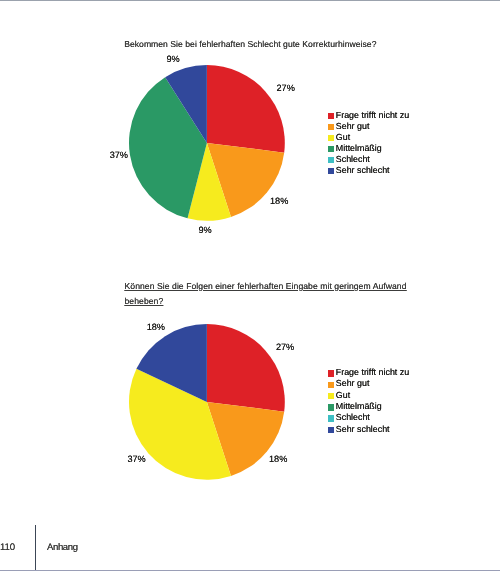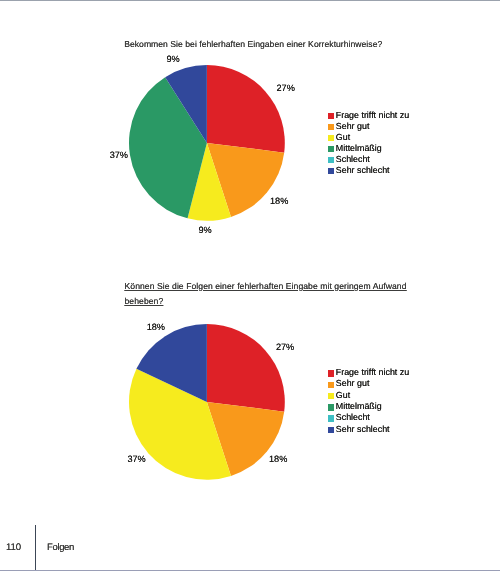--- a/index.html
+++ b/index.html
@@ -34,21 +34,21 @@
   .flabel{position:absolute;color:#3c3c3b;font-size:9.5px;line-height:10px;letter-spacing:-0.35px;}
 </style>
 </head>
 <body>
 
 <div class="page">
   <div class="edge top"></div>
   <div class="edge bot"></div>
 
   <div class="chart-block">
-    <div class="ctitle" id="title1" style="left:124.2px;top:39.3px;width:300px;letter-spacing:0.032px;">Bekommen Sie bei fehlerhaften Eingaben einer Korrekturhinweise?</div>
+    <div class="ctitle" id="title1" style="left:124.2px;top:39.3px;width:300px;letter-spacing:0.032px;">Bekommen Sie bei fehlerhaften Schlecht gute Korrekturhinweise?</div>
     <svg class="pie" id="pie1" width="157.8" height="157.8" viewBox="0 0 157.8 157.8" style="left: 127.9px; top: 64px;">
         <path d="M 78.9 78.9 L 78.900 1.000 A 77.9 77.9 0 0 1 156.186 88.663 Z" fill="#de2127"></path>
         <path d="M 78.9 78.9 L 156.186 88.663 A 77.9 77.9 0 0 1 102.972 152.987 Z" fill="#f9991b"></path>
         <path d="M 78.9 78.9 L 102.972 152.987 A 77.9 77.9 0 0 1 59.527 154.353 Z" fill="#f6eb1e"></path>
         <path d="M 78.9 78.9 L 59.527 154.353 A 77.9 77.9 0 0 1 37.159 13.127 Z" fill="#2a9965"></path>
         <path d="M 78.9 78.9 L 37.159 13.127 A 77.9 77.9 0 0 1 78.900 1.000 Z" fill="#31489b"></path>
       </svg>
     <div id="pct1">
         <div class="pct" style="left: 276.6px; top: 84.1px;">27%</div>
         <div class="pct" style="left: 270.1px; top: 197.4px;">18%</div>
@@ -120,16 +120,16 @@
           <span class="sw" style="background: rgb(62, 191, 196);"></span>
           <span class="ltxt">Schlecht</span>
         </div>
         <div class="lrow" style="top: 56.4px;">
           <span class="sw" style="background: rgb(49, 72, 155);"></span>
           <span class="ltxt">Sehr schlecht</span>
         </div>
       </div>
   </div>
 
-  <div class="fnum" style="left:6px;top:543.0px;">110</div>
+  <div class="fnum" style="left:0;top:543.0px;">110</div>
   <div class="fdiv" style="left:35.0px;top:524.8px;height:45.2px;"></div>
-  <div class="flabel" style="left:47.0px;top:543.0px;">Folgen</div>
+  <div class="flabel" style="left:47.0px;top:543.0px;">Anhang</div>
 </div>
 
 </body></html>

